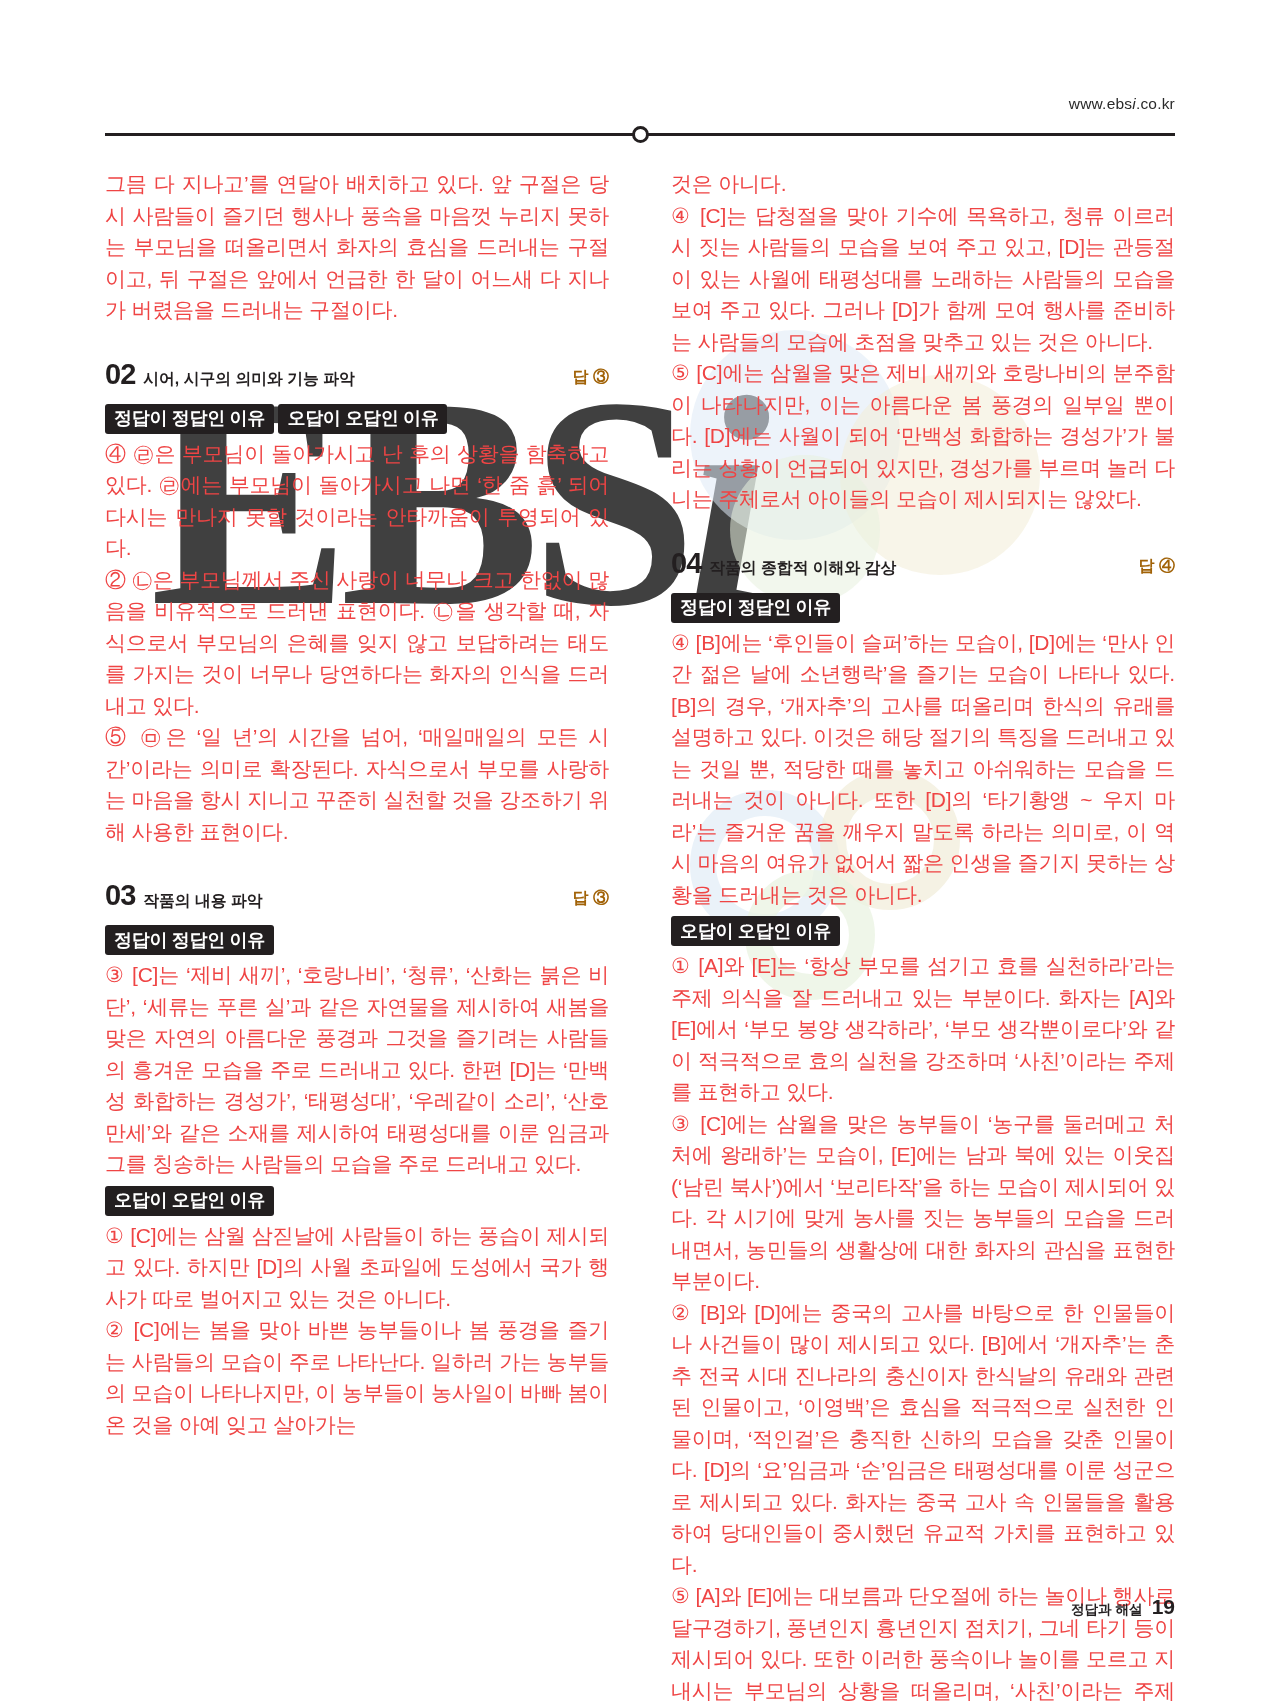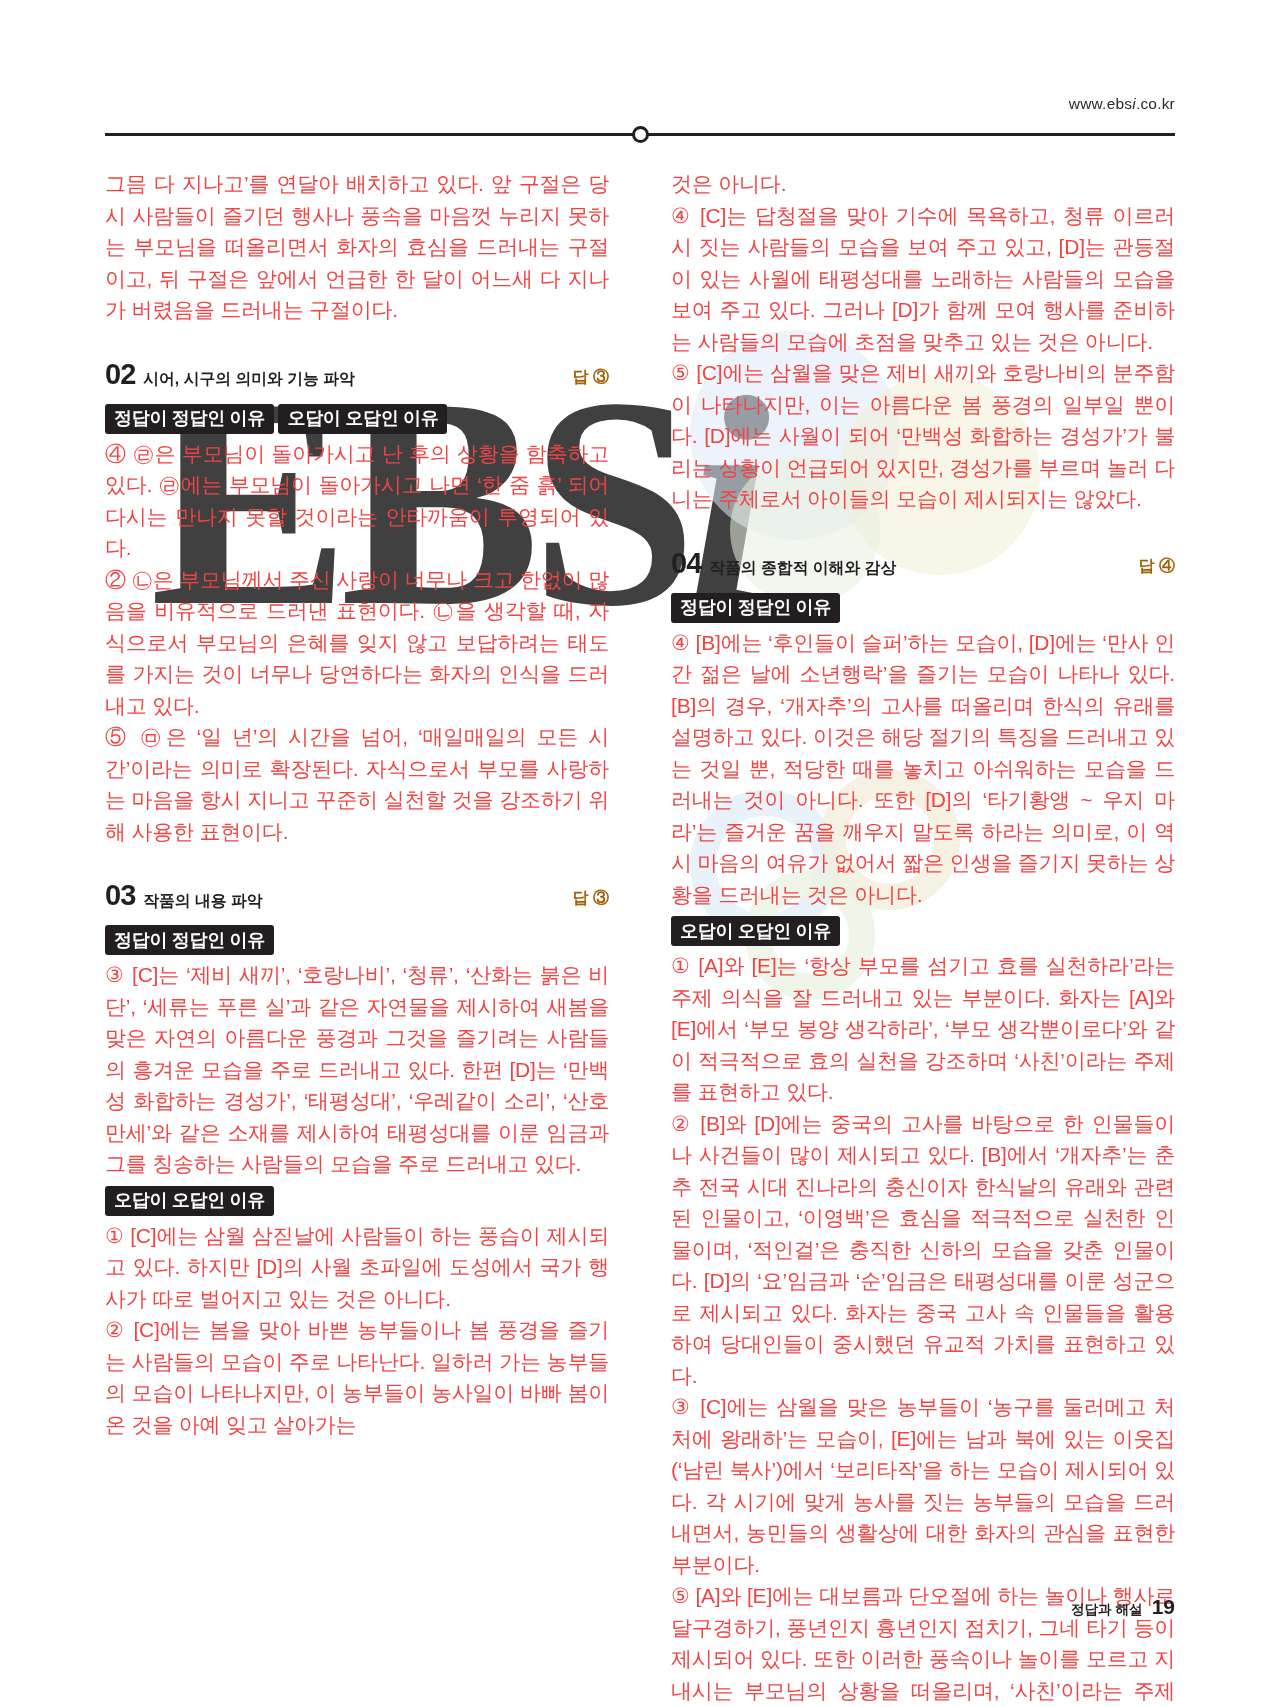--- a/index.html
+++ b/index.html
@@ -249,22 +249,22 @@
           <span class="qnum">04</span>
           <span class="qtitle">작품의 종합적 이해와 감상</span>
           <span class="qanswer">답 ④</span>
         </div>
 
         <div class="tag">정답이 정답인 이유</div>
         <p class="body">④ [B]에는 ‘후인들이 슬퍼’하는 모습이, [D]에는 ‘만사 인간 젊은 날에 소년행락’을 즐기는 모습이 나타나 있다. [B]의 경우, ‘개자추’의 고사를 떠올리며 한식의 유래를 설명하고 있다. 이것은 해당 절기의 특징을 드러내고 있는 것일 뿐, 적당한 때를 놓치고 아쉬워하는 모습을 드러내는 것이 아니다. 또한 [D]의 ‘타기황앵 ~ 우지 마라’는 즐거운 꿈을 깨우지 말도록 하라는 의미로, 이 역시 마음의 여유가 없어서 짧은 인생을 즐기지 못하는 상황을 드러내는 것은 아니다.</p>
 
         <div class="tag">오답이 오답인 이유</div>
         <p class="body">① [A]와 [E]는 ‘항상 부모를 섬기고 효를 실천하라’라는 주제 의식을 잘 드러내고 있는 부분이다. 화자는 [A]와 [E]에서 ‘부모 봉양 생각하라’, ‘부모 생각뿐이로다’와 같이 적극적으로 효의 실천을 강조하며 ‘사친’이라는 주제를 표현하고 있다.</p>
+        <p class="body">③ [C]에는 삼월을 맞은 농부들이 ‘농구를 둘러메고 처처에 왕래하’는 모습이, [E]에는 남과 북에 있는 이웃집(‘남린 북사’)에서 ‘보리타작’을 하는 모습이 제시되어 있다. 각 시기에 맞게 농사를 짓는 농부들의 모습을 드러내면서, 농민들의 생활상에 대한 화자의 관심을 표현한 부분이다.</p>
         <p class="body">② [B]와 [D]에는 중국의 고사를 바탕으로 한 인물들이나 사건들이 많이 제시되고 있다. [B]에서 ‘개자추’는 춘추 전국 시대 진나라의 충신이자 한식날의 유래와 관련된 인물이고, ‘이영백’은 효심을 적극적으로 실천한 인물이며, ‘적인걸’은 충직한 신하의 모습을 갖춘 인물이다. [D]의 ‘요’임금과 ‘순’임금은 태평성대를 이룬 성군으로 제시되고 있다. 화자는 중국 고사 속 인물들을 활용하여 당대인들이 중시했던 유교적 가치를 표현하고 있다.</p>
-        <p class="body">③ [C]에는 삼월을 맞은 농부들이 ‘농구를 둘러메고 처처에 왕래하’는 모습이, [E]에는 남과 북에 있는 이웃집(‘남린 북사’)에서 ‘보리타작’을 하는 모습이 제시되어 있다. 각 시기에 맞게 농사를 짓는 농부들의 모습을 드러내면서, 농민들의 생활상에 대한 화자의 관심을 표현한 부분이다.</p>
         <p class="body">⑤ [A]와 [E]에는 대보름과 단오절에 하는 놀이나 행사로 달구경하기, 풍년인지 흉년인지 점치기, 그네 타기 등이 제시되어 있다. 또한 이러한 풍속이나 놀이를 모르고 지내시는 부모님의 상황을 떠올리며, ‘사친’이라는 주제 의식을 강화하고 있다.</p>
       </div>
 
     </div>
   </div>
 
   <div class="footer">
     <span class="footer-label">정답과 해설</span>
     <span class="footer-page">19</span>
   </div>

